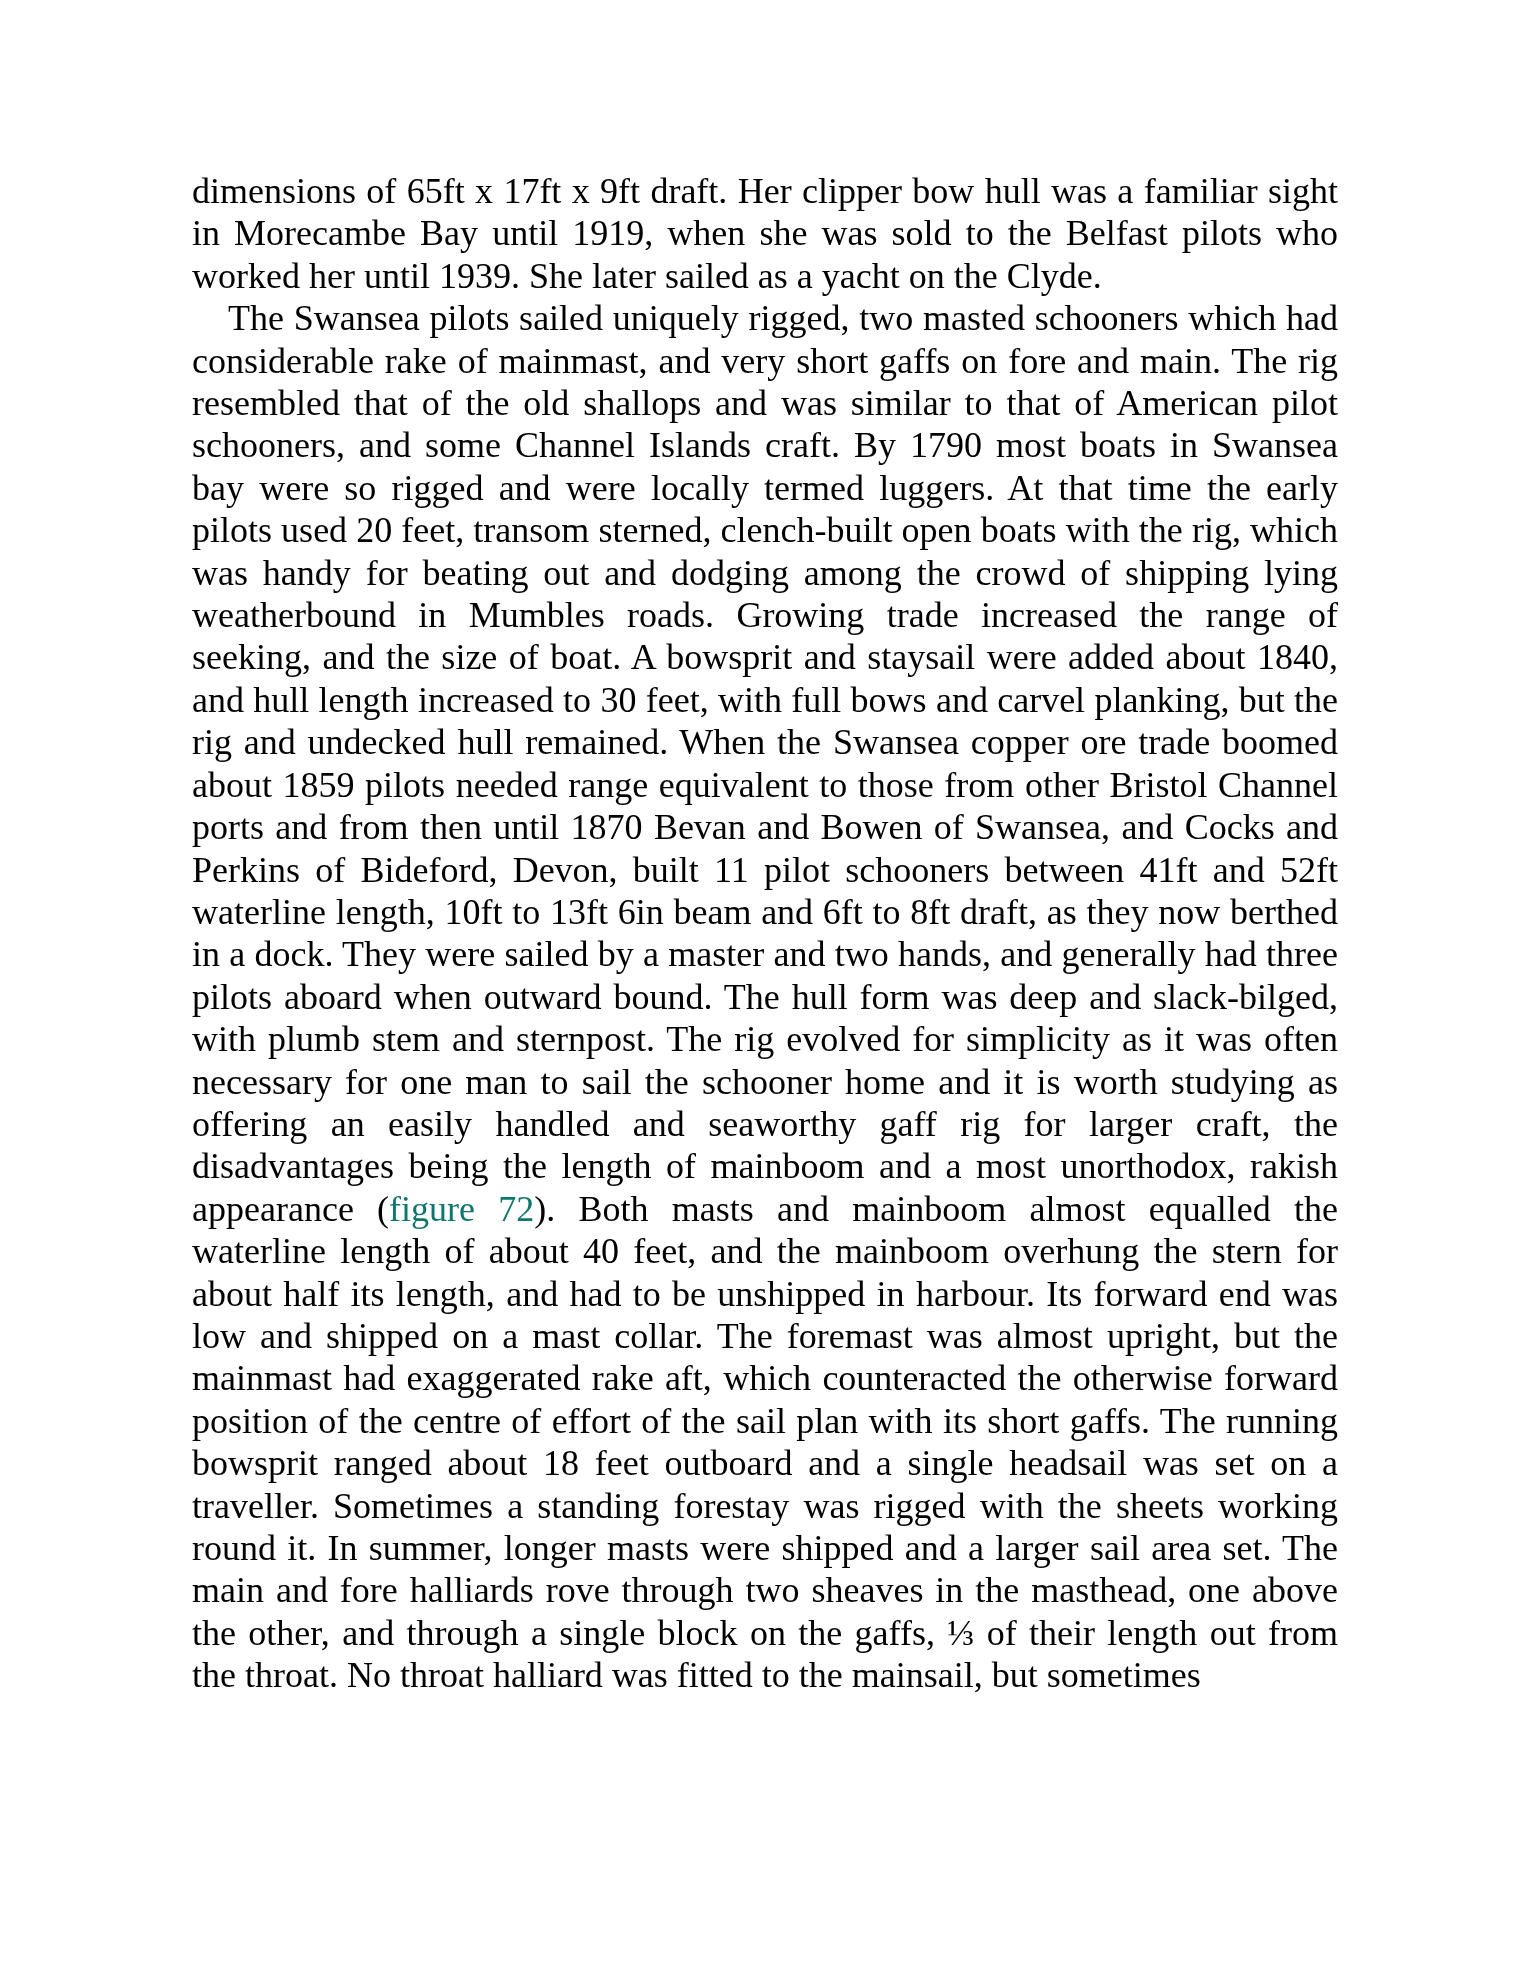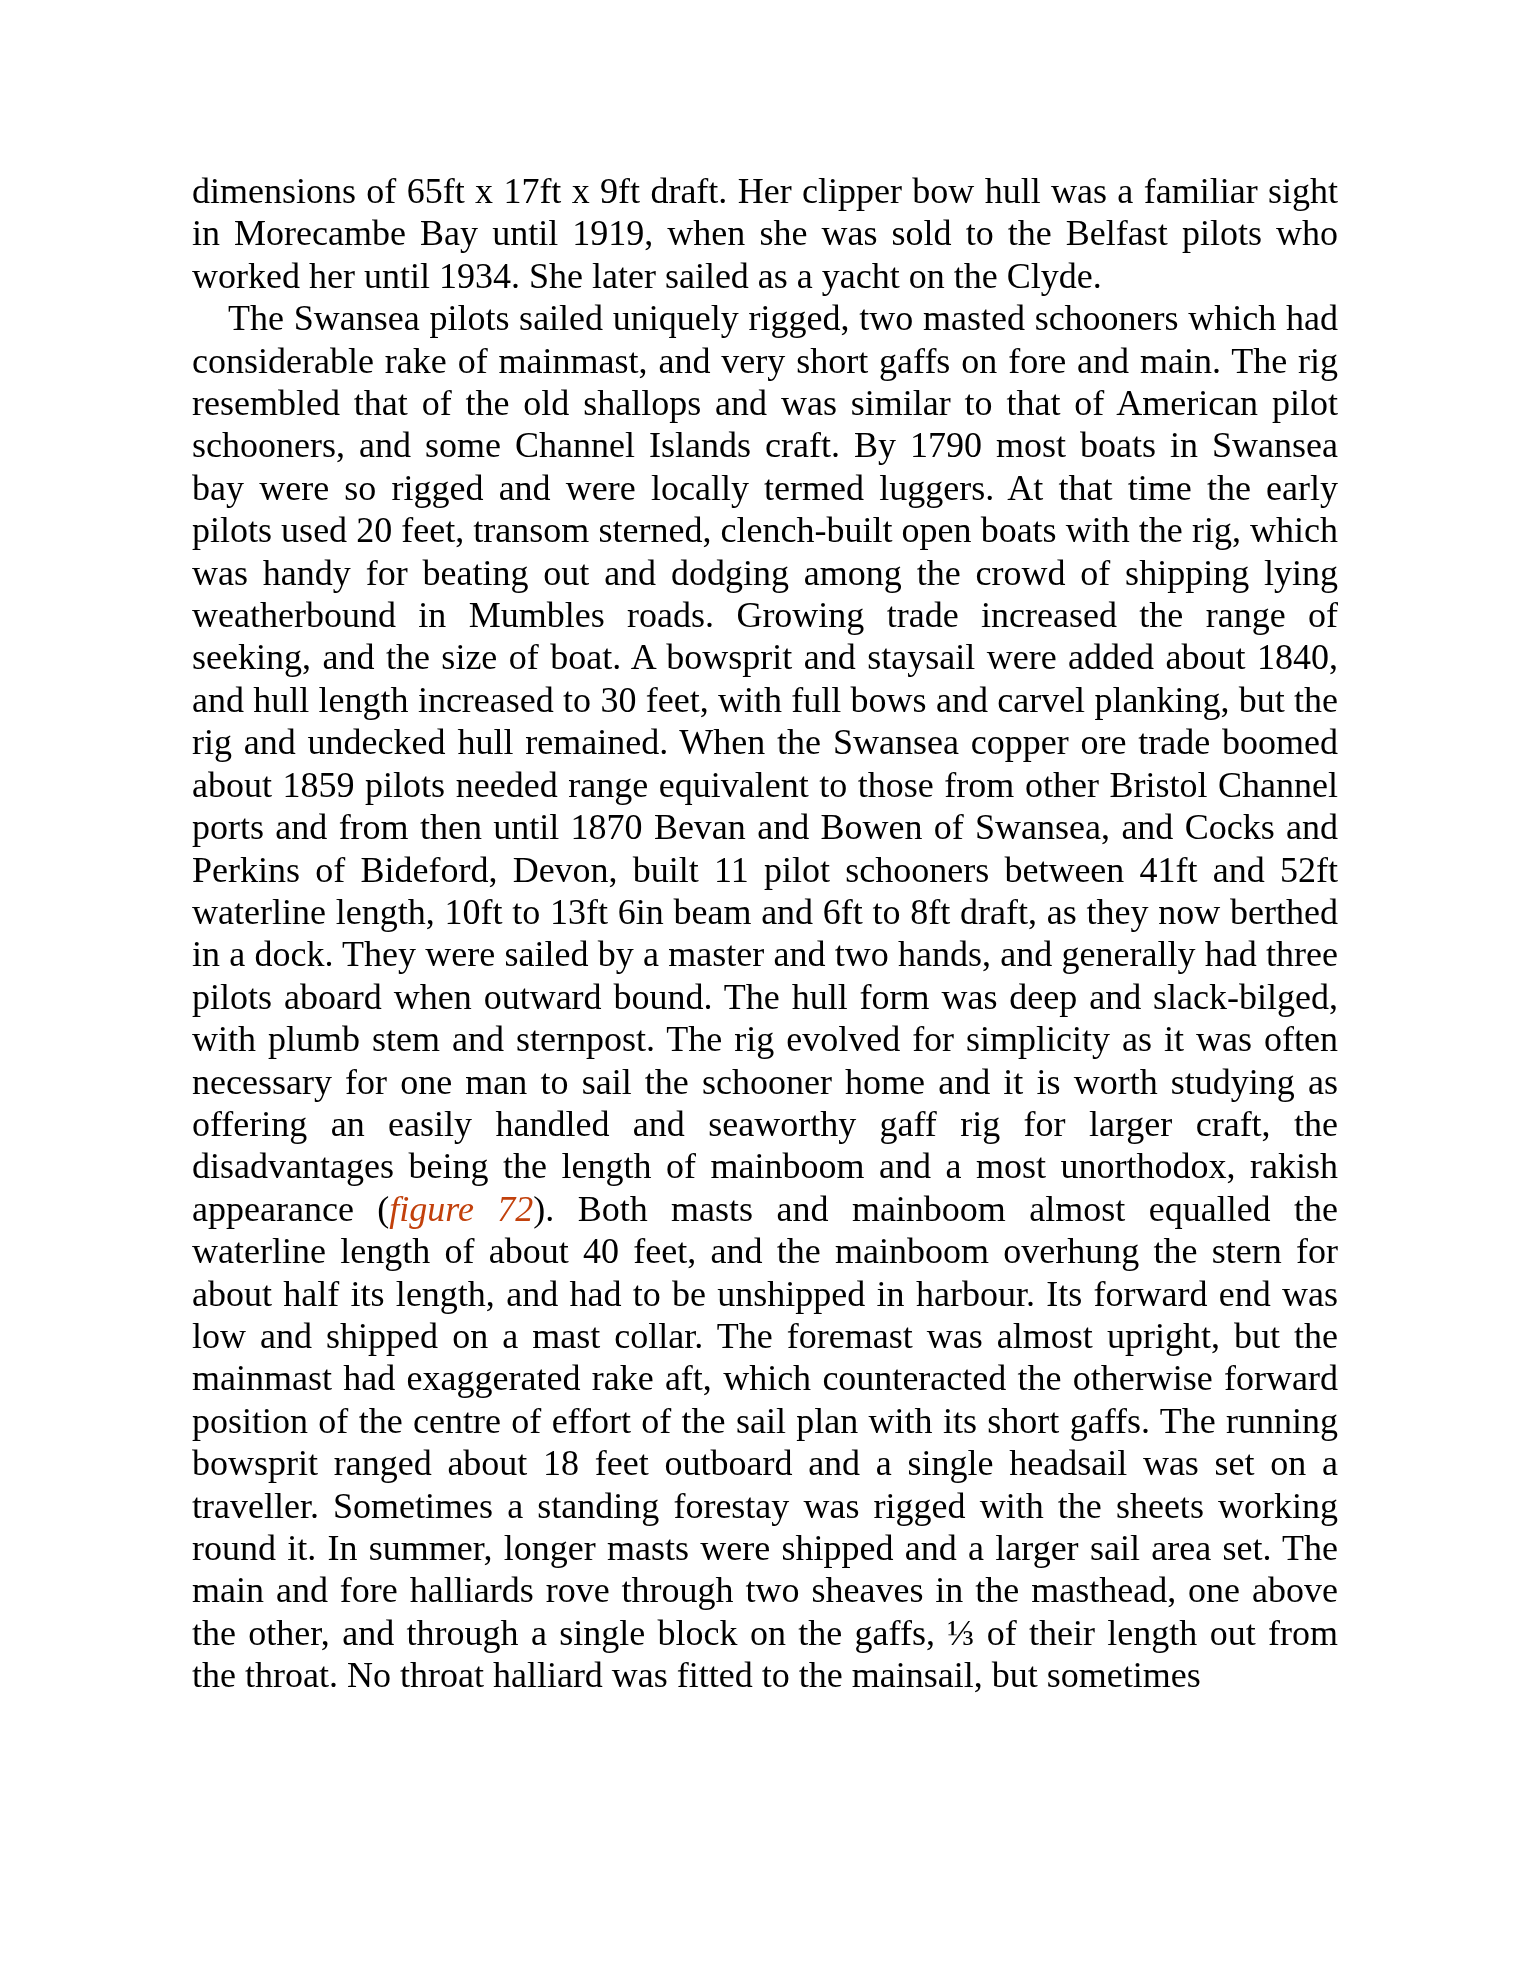--- a/index.html
+++ b/index.html
@@ -30,27 +30,26 @@
     hyphens: none;
   }
   .text-block p {
     margin: 0;
     padding: 0;
   }
   p.indented {
     text-indent: 36px;
   }
   a.figure-link {
-    color: #c2410c;
+    color: #0f766e;
     text-decoration: none;
     cursor: pointer;
-    font-style: italic;
   }
 </style>
 </head>
 <body>
 
 <div class="page">
   <div class="text-block">
-    <p><span>dimensions of 65ft x 17ft x 9ft draft. Her clipper bow hull was a familiar sight in Morecambe Bay until 1919, when she was sold to the Belfast pilots who worked her until 1934. She later sailed as a yacht on the Clyde.</span></p>
+    <p><span>dimensions of 65ft x 17ft x 9ft draft. Her clipper bow hull was a familiar sight in Morecambe Bay until 1919, when she was sold to the Belfast pilots who worked her until 1939. She later sailed as a yacht on the Clyde.</span></p>
     <p class="indented"><span>The Swansea pilots sailed uniquely rigged, two masted schooners which had considerable rake of mainmast, and very short gaffs on fore and main. The rig resembled that of the old shallops and was similar to that of American pilot schooners, and some Channel Islands craft. By 1790 most boats in Swansea bay were so rigged and were locally termed luggers. At that time the early pilots used 20 feet, transom sterned, clench-built open boats with the rig, which was handy for beating out and dodging among the crowd of shipping lying weatherbound in Mumbles roads. Growing trade increased the range of seeking, and the size of boat. A bowsprit and staysail were added about 1840, and hull length increased to 30 feet, with full bows and carvel planking, but the rig and undecked hull remained. When the Swansea copper ore trade boomed about 1859 pilots needed range equivalent to those from other Bristol Channel ports and from then until 1870 Bevan and Bowen of Swansea, and Cocks and Perkins of Bideford, Devon, built 11 pilot schooners between 41ft and 52ft waterline length, 10ft to 13ft 6in beam and 6ft to 8ft draft, as they now berthed in a dock. They were sailed by a master and two hands, and generally had three pilots aboard when outward bound. The hull form was deep and slack-bilged, with plumb stem and sternpost. The rig evolved for simplicity as it was often necessary for one man to sail the schooner home and it is worth studying as offering an easily handled and seaworthy gaff rig for larger craft, the disadvantages being the length of mainboom and a most unorthodox, rakish appearance (</span><a class="figure-link">figure 72</a><span>). Both masts and mainboom almost equalled the waterline length of about 40 feet, and the mainboom overhung the stern for about half its length, and had to be unshipped in harbour. Its forward end was low and shipped on a mast collar. The foremast was almost upright, but the mainmast had exaggerated rake aft, which counteracted the otherwise forward position of the centre of effort of the sail plan with its short gaffs. The running bowsprit ranged about 18 feet outboard and a single headsail was set on a traveller. Sometimes a standing forestay was rigged with the sheets working round it. In summer, longer masts were shipped and a larger sail area set. The main and fore halliards rove through two sheaves in the masthead, one above the other, and through a single block on the gaffs, ⅓ of their length out from the throat. No throat halliard was fitted to the mainsail, but sometimes</span></p>
   </div>
 </div>
 
 </body></html>

